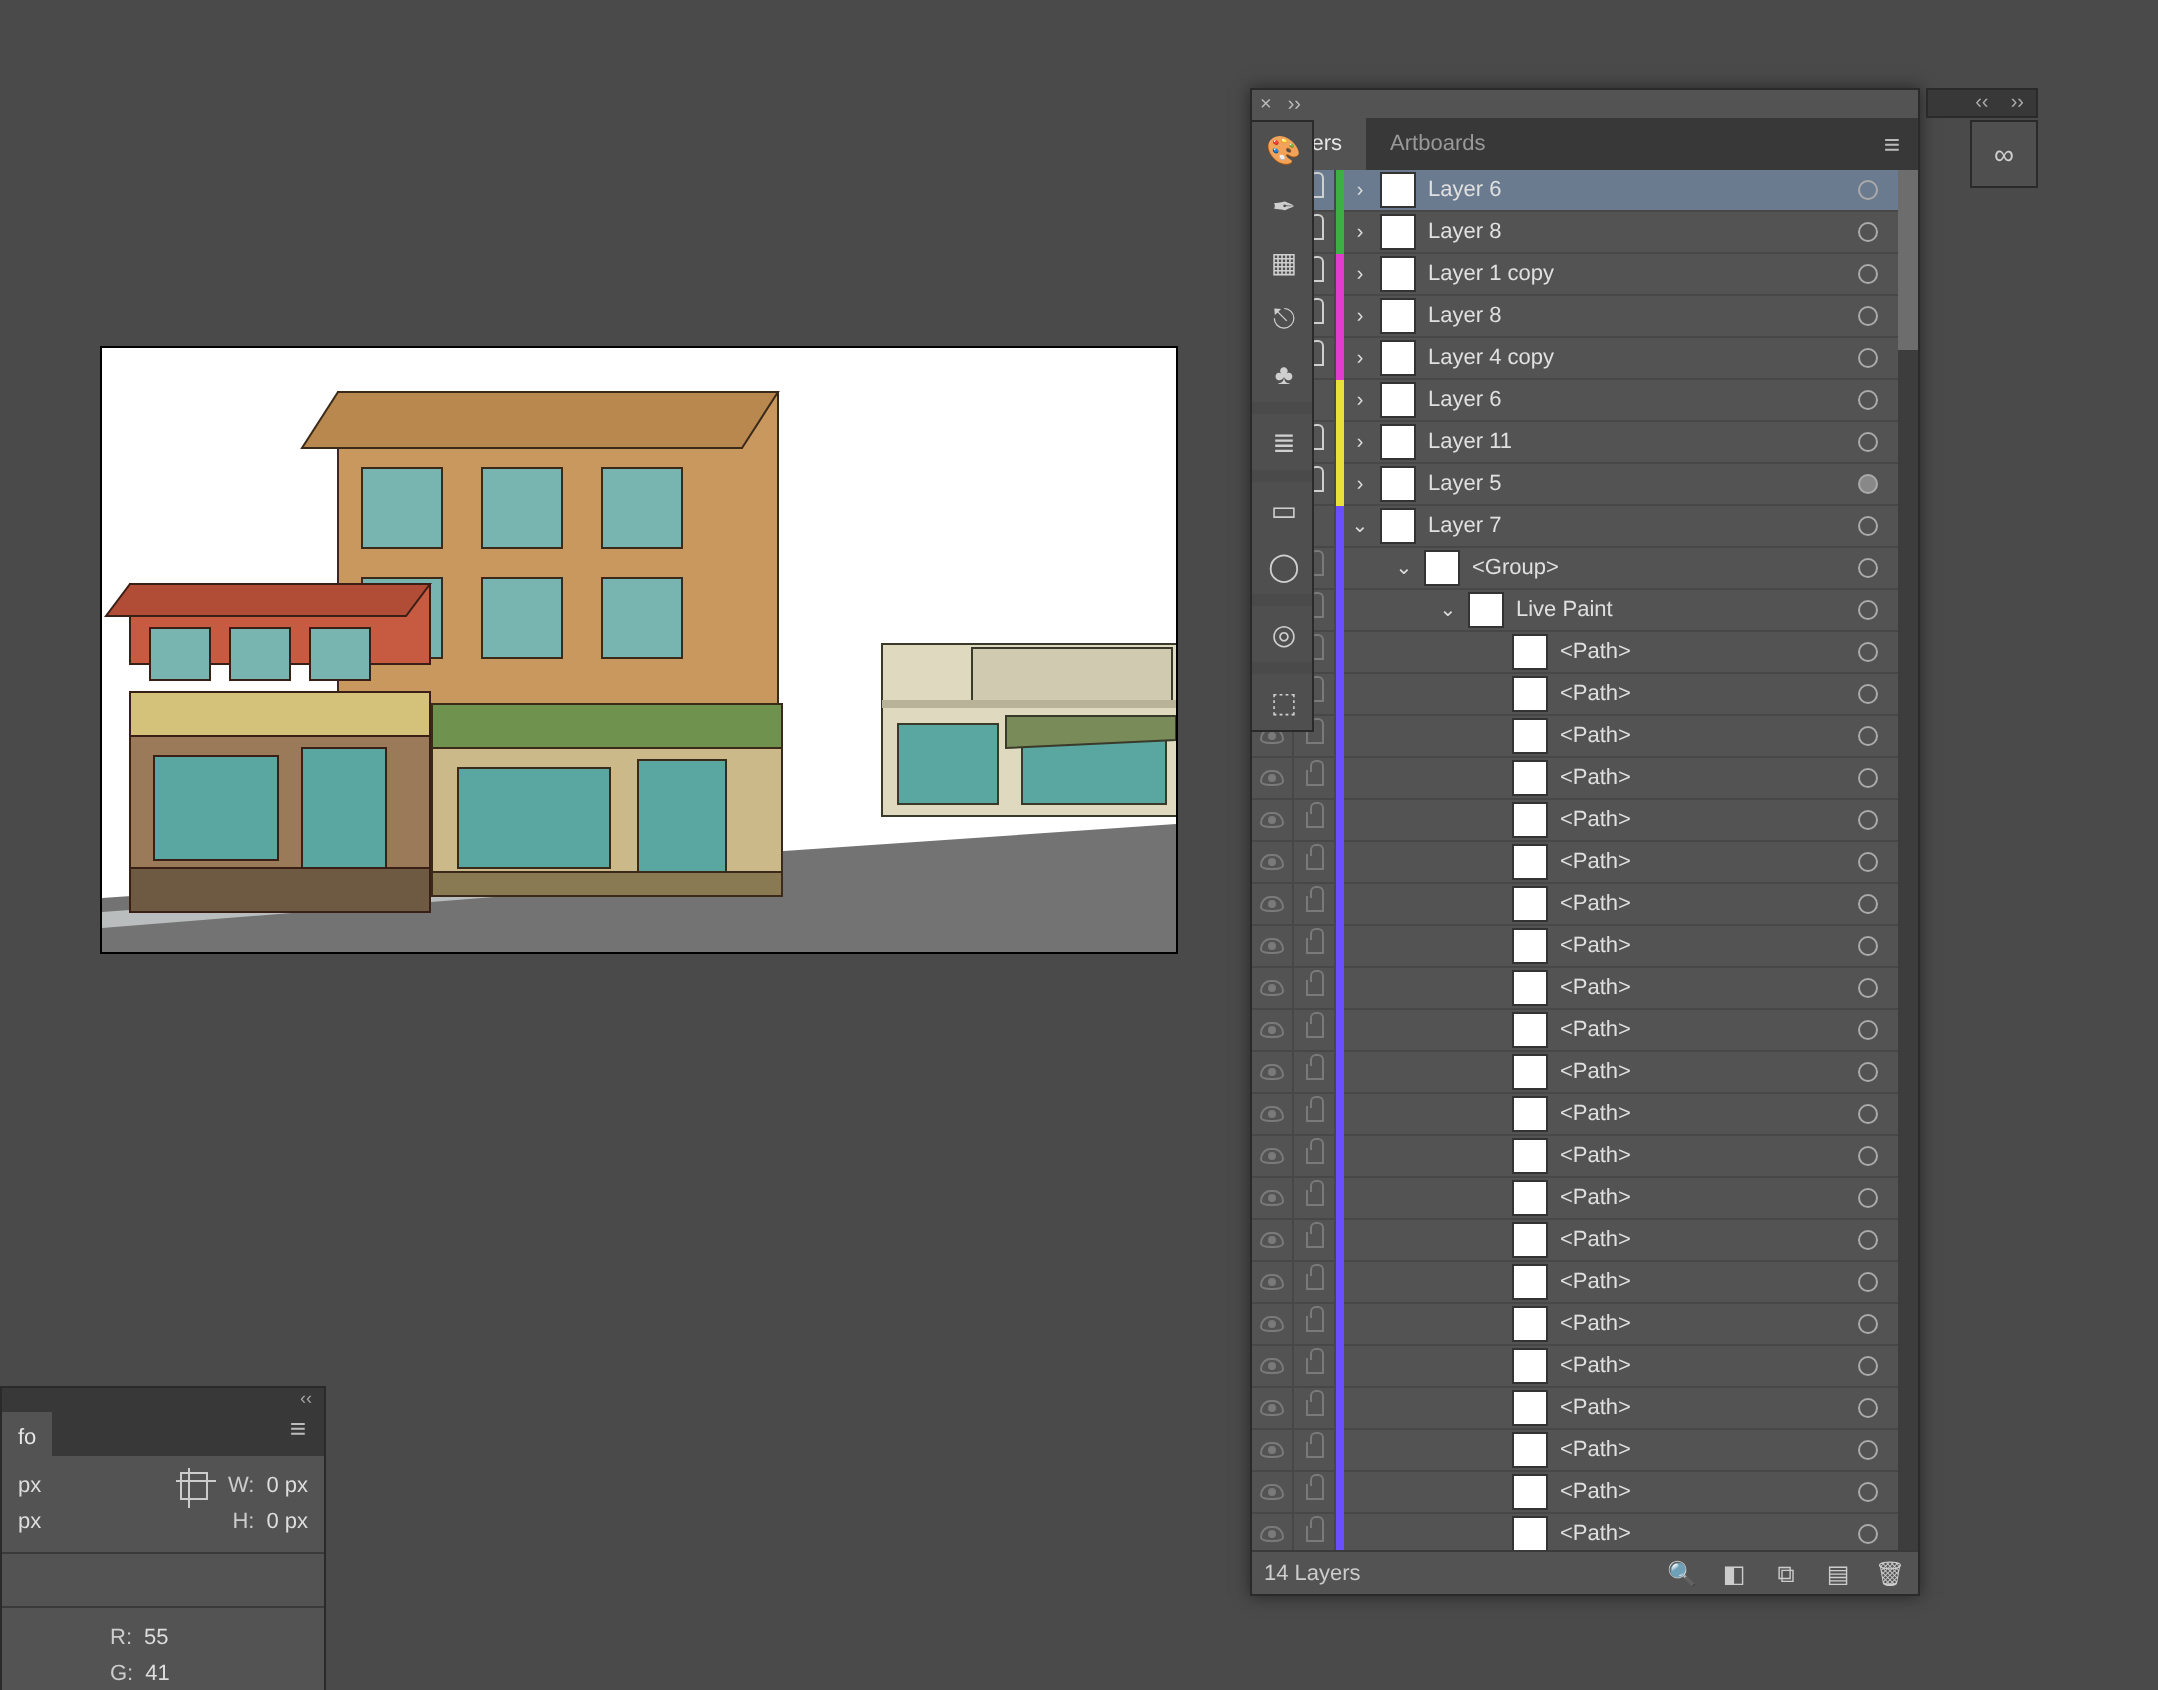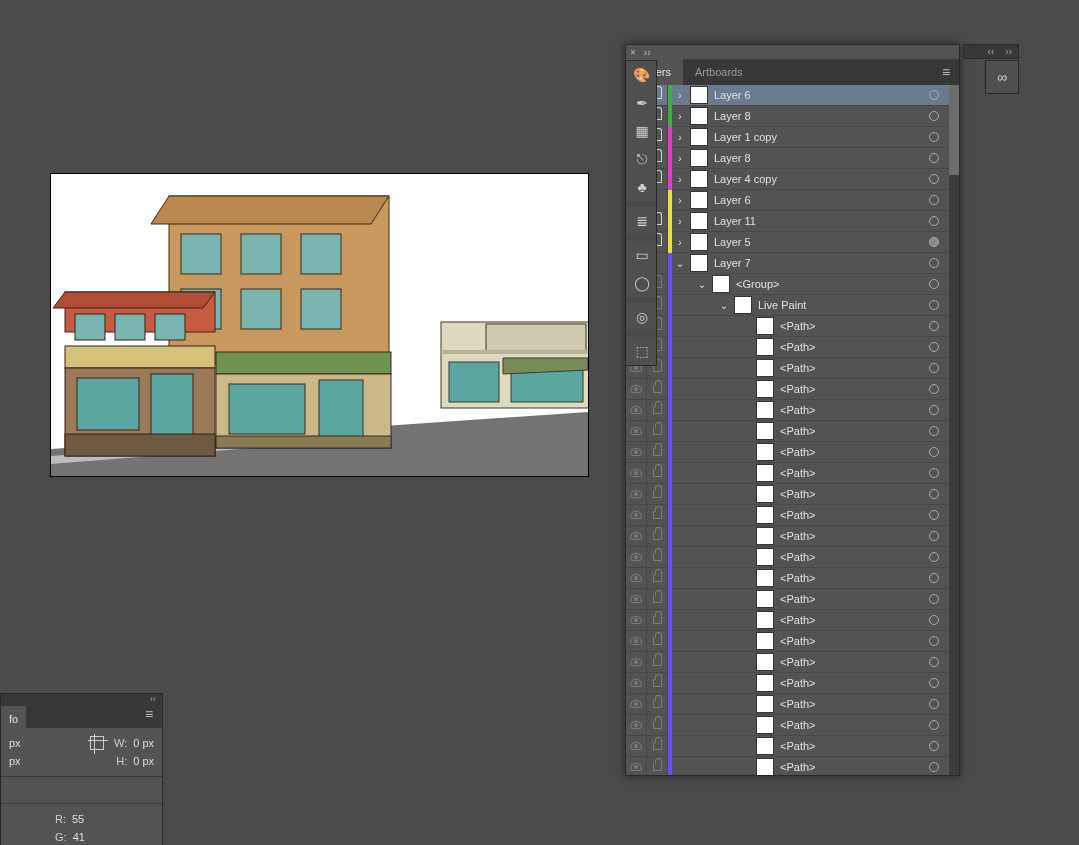--- a/index.html
+++ b/index.html
@@ -635,20 +635,28 @@
           <div class="col-thumb"></div>
           <div class="col-name">&lt;Path&gt;</div>
           <div class="col-target">
             <div class="ring"></div>
           </div>
         </div>
       </div>
     <div class="scrollbar">
       <div class="scrollthumb"></div>
     </div>
+  </div>
+  <div class="layers-footer">
+    <span class="ftxt">14 Layers</span>
+    <span class="ficon">🔍</span>
+    <span class="ficon">◧</span>
+    <span class="ficon">⧉</span>
+    <span class="ficon">▤</span>
+    <span class="ficon">🗑</span>
   </div>
 </div>
 
 <div class="icon-dock">
   <div class="di">🎨</div>
   <div class="di">✒</div>
   <div class="di">▦</div>
   <div class="di">⎋</div>
   <div class="di">♣</div>
   <div class="sep"></div>

